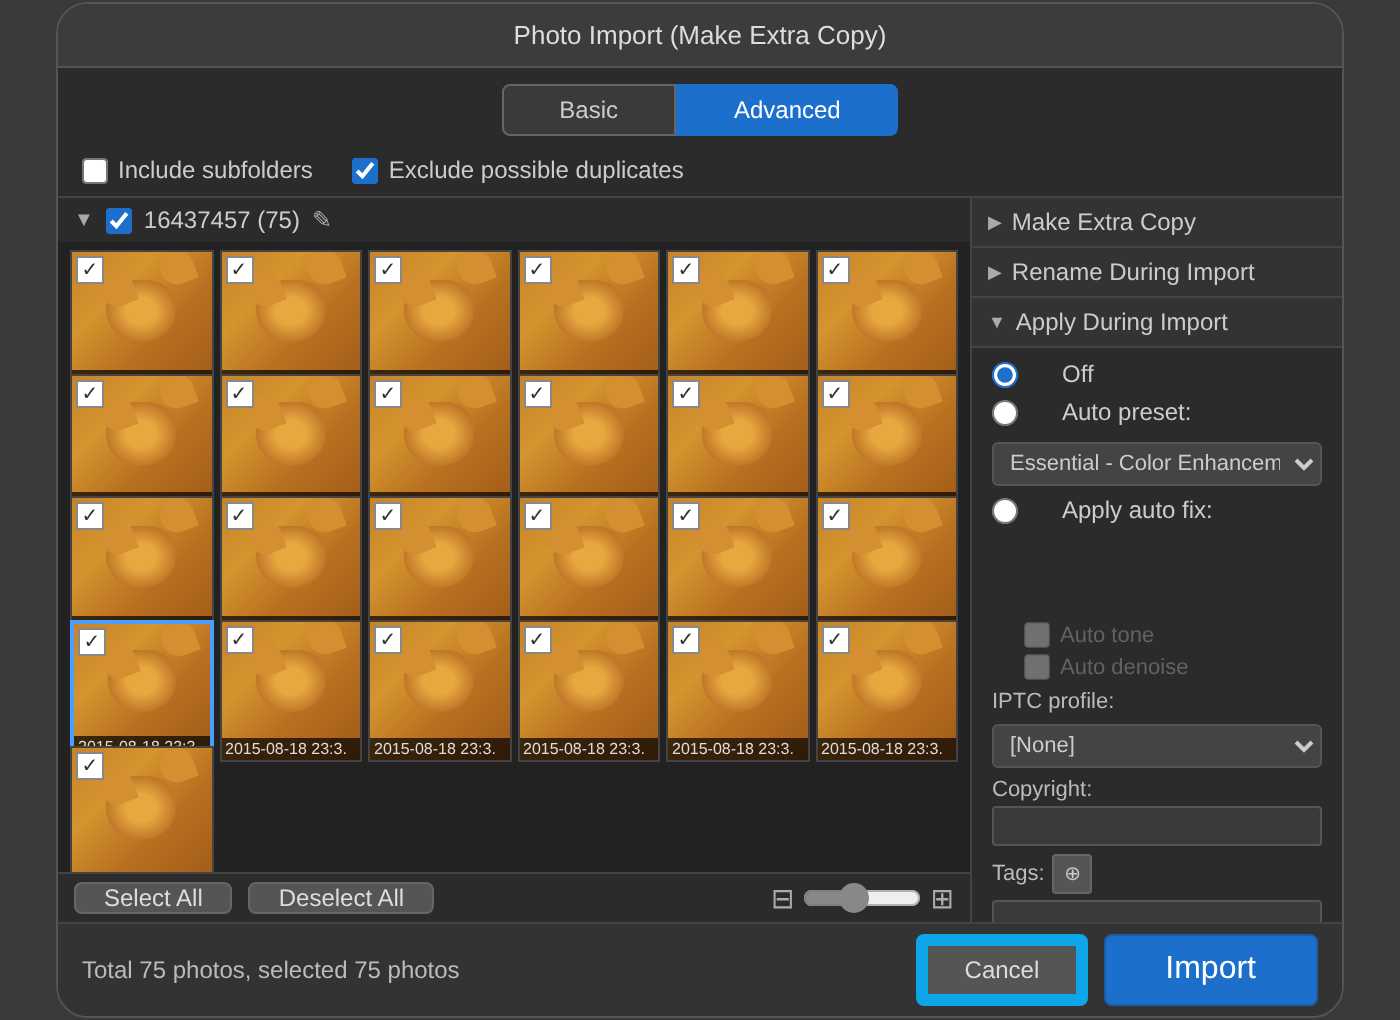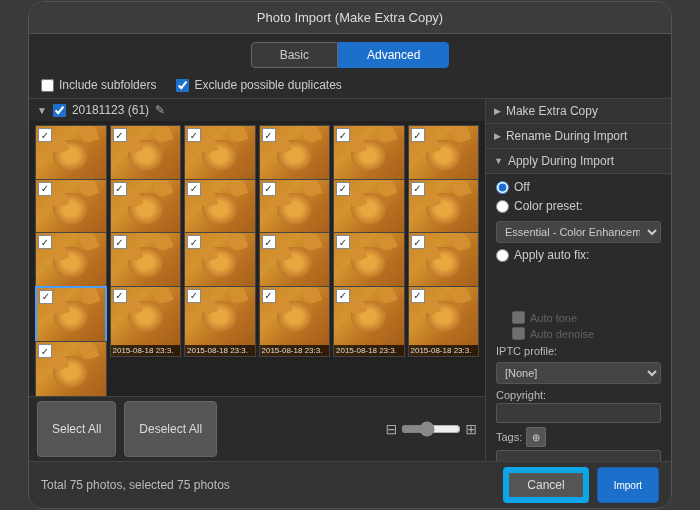--- a/index.html
+++ b/index.html
@@ -203,21 +203,21 @@
       flex-shrink: 0;
     }
     .bottom-buttons {
       display: flex;
       gap: 8px;
     }
     .btn-secondary {
       background: #555;
       border: 1px solid #666;
       color: #ddd;
-      padding: 20px 14px;
+      padding: 0 14px;
       border-radius: 4px;
       cursor: pointer;
       font-size: 12px;
     }
     .zoom-controls {
       display: flex;
       align-items: center;
       gap: 4px;
     }
     .zoom-icon {
@@ -258,21 +258,21 @@
       border-bottom: 1px solid #3a3a3a;
     }
     .radio-group {
       display: flex;
       flex-direction: column;
       gap: 5px;
     }
     .radio-label {
       display: flex;
       align-items: center;
-      gap: 5px;
+      gap: 22px;
       color: #ccc;
       font-size: 12px;
     }
     .radio-label input[type="radio"] {
       accent-color: #1d6fcc;
     }
     .preset-select {
       width: 100%;
       background: #444;
       border: 1px solid #555;
@@ -362,24 +362,24 @@
       color: #ddd;
       padding: 5px 18px;
       border-radius: 4px;
       cursor: pointer;
       font-size: 12px;
     }
     .btn-import {
       background: #1d6fcc;
       border: 1px solid #1a5ea8;
       color: #fff;
-      padding: 5px 16px;
+      padding: 5px 30px;
       border-radius: 4px;
       cursor: pointer;
-      font-size: 10px;
+      font-size: 16px;
     }
     .disabled-check {
       opacity: 0.5;
     }
   </style>
 </head>
 <body>
 
 <div class="dialog">
 
@@ -407,21 +407,21 @@
     </label>
   </div>
 
   <div class="main-content">
 
     <div class="left-panel">
 
       <div class="folder-row">
         <span class="folder-arrow">▼</span>
         <input type="checkbox" checked="" class="folder-checkbox" style="">
-        <span class="folder-label">20181123 (61)</span>
+        <span class="folder-label">16437457 (75)</span>
         <span class="pencil-icon">✎</span>
       </div>
 
       <div class="photo-grid" id="photo-grid">
       <div class="photo-thumb">
       <div class="cat-img"></div>
       <div class="check">✓</div>
       <div class="date-label">2015-08-18 23:3.</div>
     </div>
           <div class="photo-thumb">
@@ -579,21 +579,21 @@
       <div class="section-content">
         <div class="radio-group">
 
           <label class="radio-label">
             <input type="radio" name="apply" checked="" style="">
             <span>Off</span>
           </label>
 
           <label class="radio-label">
             <input type="radio" name="apply" style="">
-            <span>Color preset:</span>
+            <span>Auto preset:</span>
           </label>
           <select class="preset-select"><option>Essential - Color Enhancement</option></select>
 
           <label class="radio-label">
             <input type="radio" name="apply" style="">
             <span>Apply auto fix:</span>
           </label>
           <div class="sub-options">
             <label class="sub-check disabled-check">
               <input type="checkbox" disabled="" style="">

